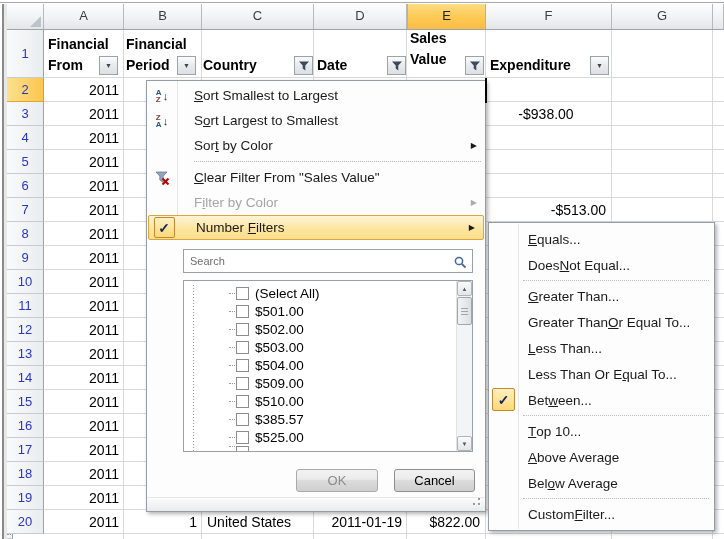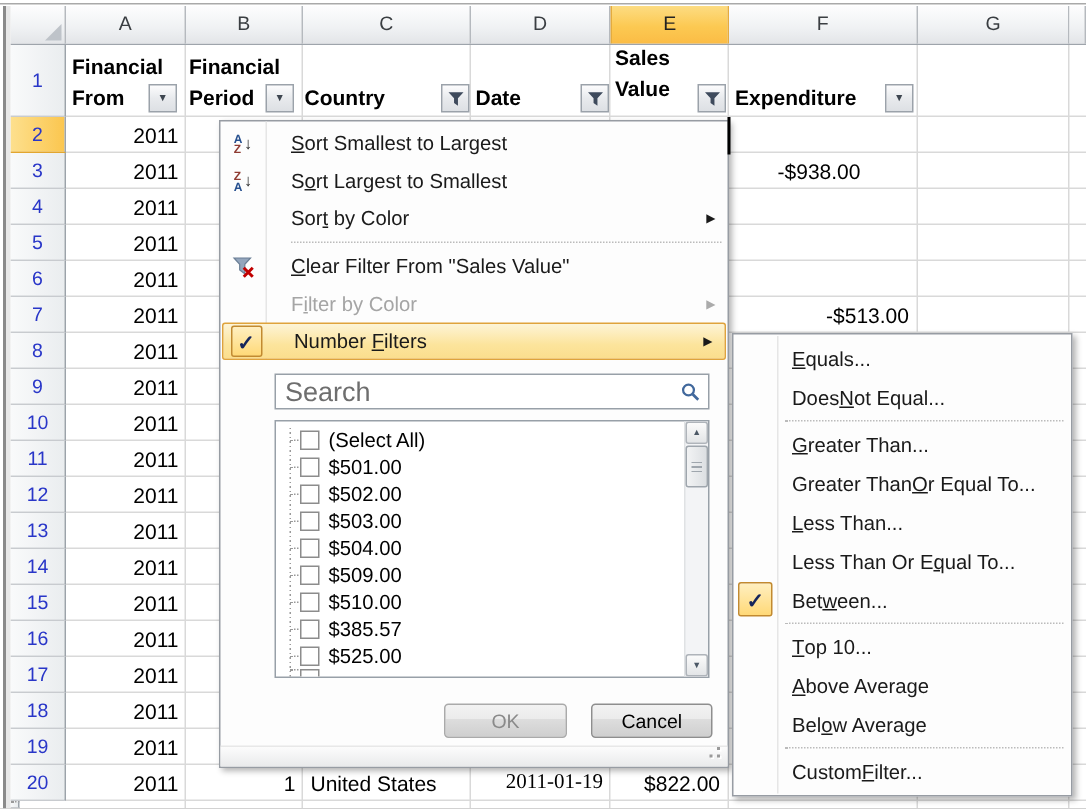--- a/index.html
+++ b/index.html
@@ -71,26 +71,26 @@
     font-weight:bold; font-size:14px; color:#15255B; }
   .sort-ic { display:flex; align-items:center; }
   .sort-ic .col { display:flex; flex-direction:column; font-weight:bold; font-size:8px; line-height:7px; }
   .sort-ic i { font-style:normal; }
   .la { color:#27508F; } .lz { color:#8F3B32; }
   .sort-ic .ar { font-size:11px; color:#222; margin-left:1px; }
 
   .search-box { position:absolute; left:36px; top:168px; width:290px; height:24px;
     border:1px solid #98A0A8; background:#fff; }
   .search-box input { width:100%; height:100%; border:none; outline:none; background:transparent;
-    font-family:"Liberation Sans",sans-serif; font-size:18px; color:#333; padding:0 22px 0 6px; }
+    font-family:"Liberation Sans",sans-serif; font-size:11px; color:#333; padding:0 22px 0 6px; }
   .search-box input::placeholder { color:#6E6E6E; opacity:1; }
   .mag { position:absolute; right:5px; top:5px; }
 
   .list-box { position:absolute; left:36px; top:199px; width:290px; height:172px;
-    border:1px solid #98A0A8; background:#fff; overflow:hidden; }
+    border:1px solid #98A0A8; background:#fff; overflow:hidden;padding-left:36px; }
   .lb-rows { position:relative; padding-top:3px; }
   .tree { position:absolute; left:9px; top:4px; height:168px; width:1px;
     background:repeating-linear-gradient(180deg,#9A9A9A 0 1px,transparent 1px 3px); }
   .lb-row { height:18px; display:flex; align-items:center; padding-left:9px; font-size:13.5px; }
   .stub { width:6px; border-top:1px dotted #9A9A9A; flex:none; }
   .cb { width:13px; height:13px; border:1px solid #8C8C8C; background:#fff; margin:0 6px 0 1px; flex:none; }
   .lb-row.partial { height:9px; overflow:hidden; align-items:flex-start; }
   .lb-scroll { position:absolute; right:0; top:0; bottom:0; width:16px; background:#F3F4F6; border-left:1px solid #E0E2E4; }
   .sb-btn { height:15px; display:flex; align-items:center; justify-content:center;
     border:1px solid #AFB4BA; border-radius:2px; background:linear-gradient(#FBFBFB,#E3E5E7); }
@@ -260,21 +260,21 @@
     <div>2011</div>
     <div>2011</div>
     <div>2011</div>
     <div>2011</div>
   </div>
 
   <div class="cellv ra" style="left:486px; top:102px; width:120px;text-align:center;">-$938.00</div>
   <div class="cellv ra" style="left:486px; top:198px; width:120px;">-$513.00</div>
   <div class="cellv ra" style="left:124px; top:510px; width:73px;">1</div>
   <div class="cellv" style="left:207px; top:510px;">United States</div>
-  <div class="cellv ra" style="left:314px; top:510px; width:88px;font-family:Liberation Serif, serif;">2011-01-19</div>
+  <div class="cellv ra" style="left:314px; top:510px; width:88px;">2011-01-19</div>
   <div class="cellv ra" style="left:407px; top:510px; width:73px;">$822.00</div>
 
   <div class="active-border"></div>
 
   <div class="popup">
     <div class="fm-items">
       <div class="fm-gutter"></div>
 
       <div class="mi">
         <span class="mi-icon">

